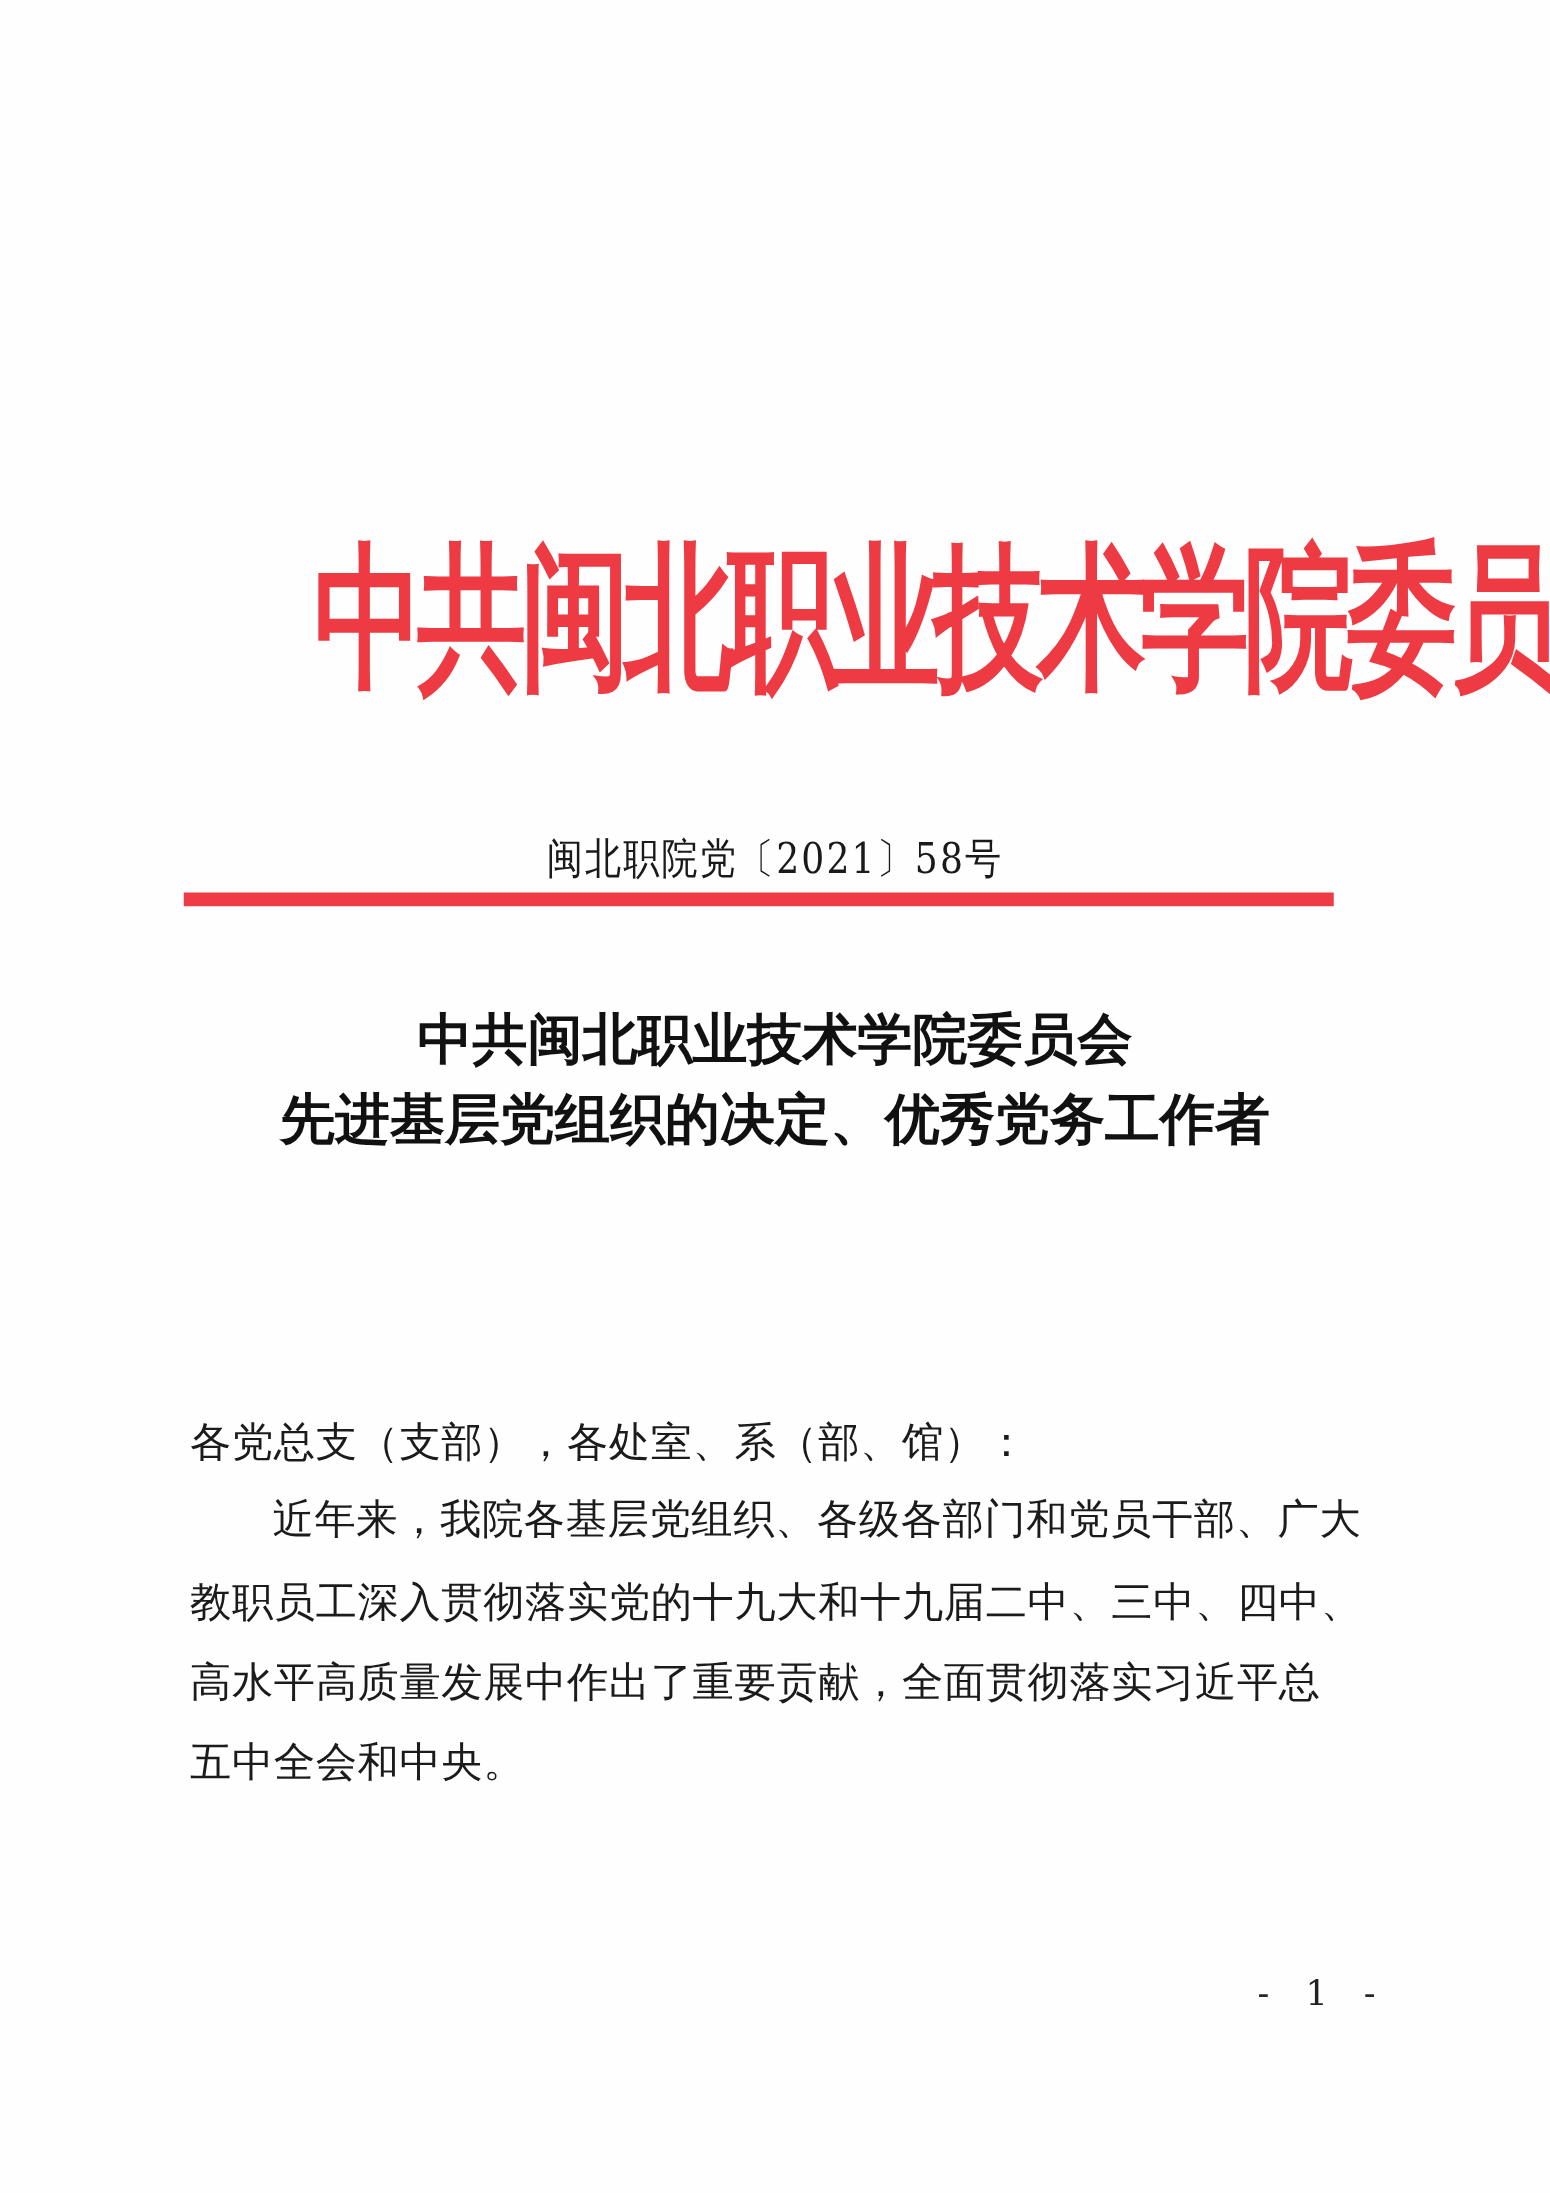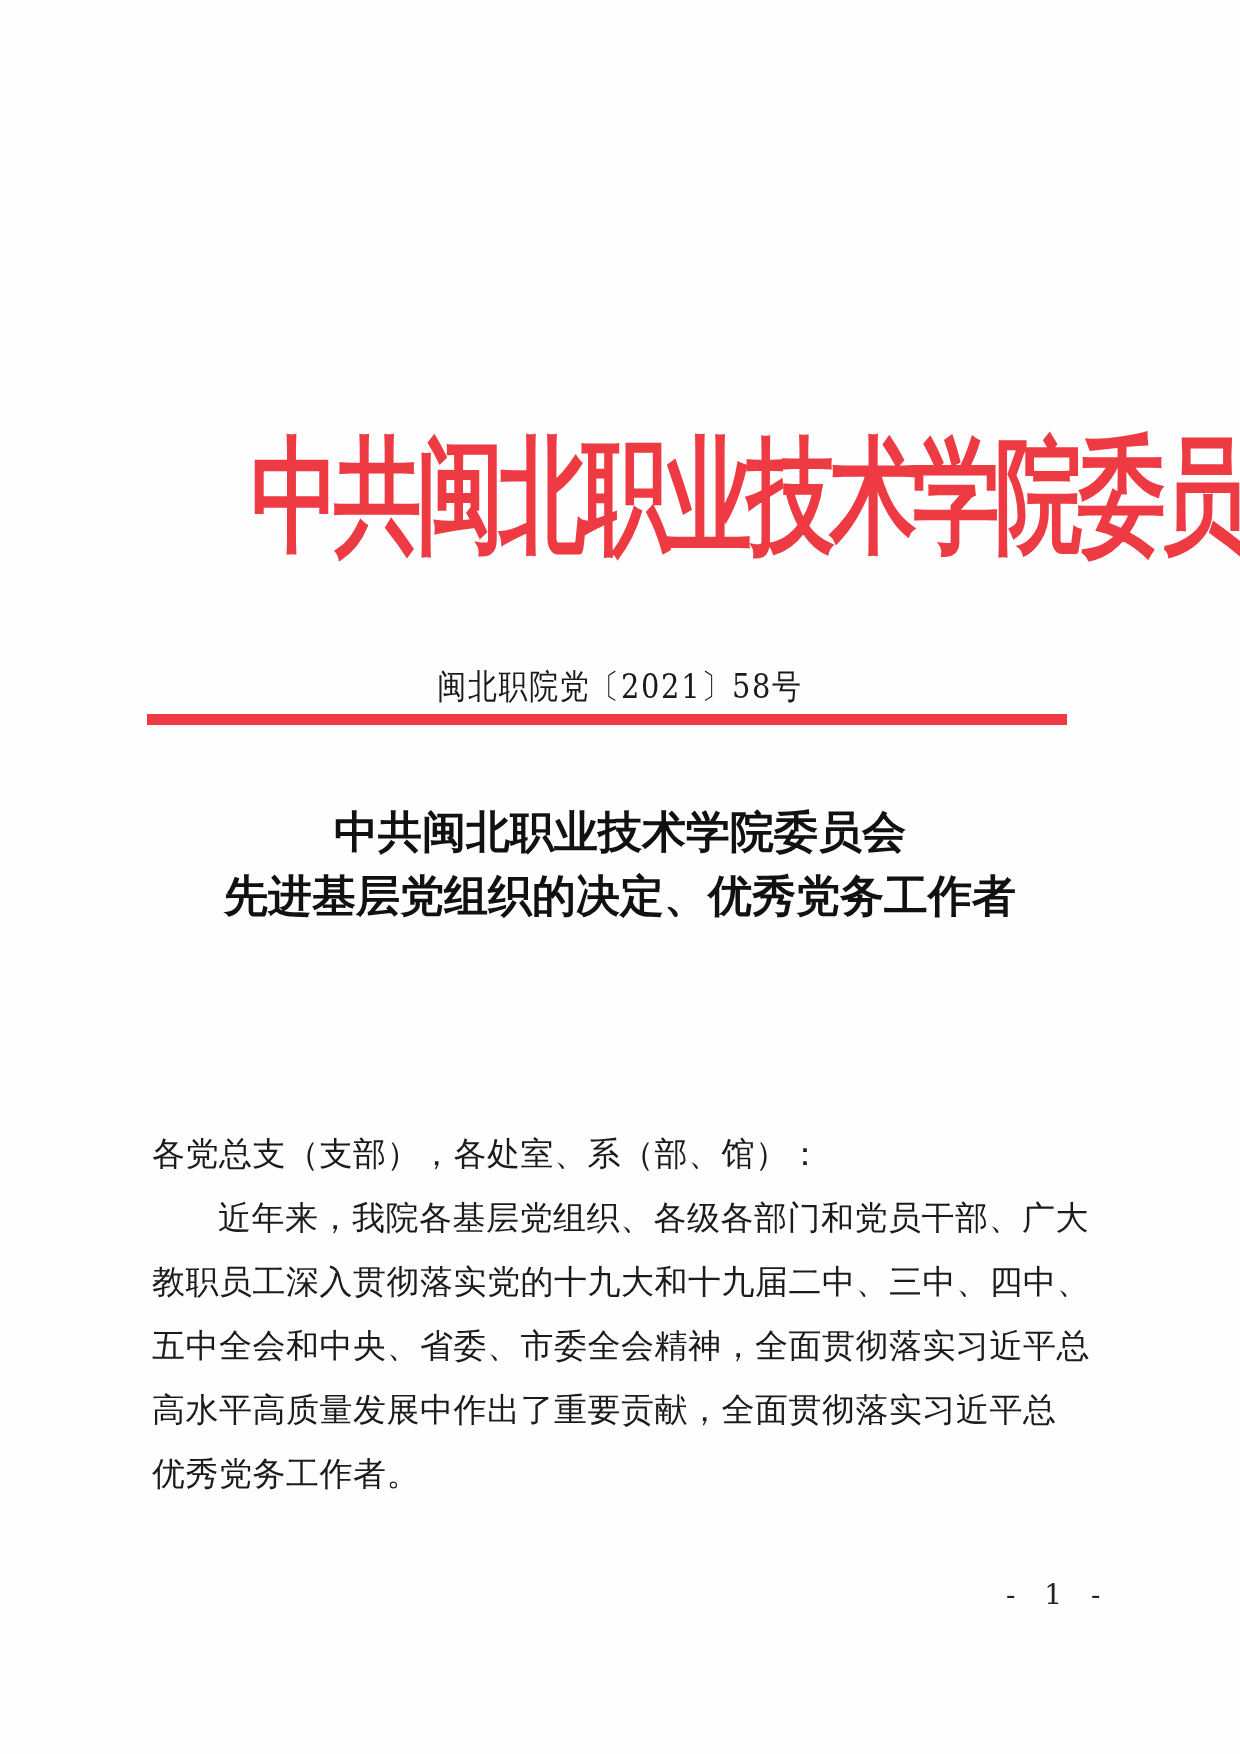--- a/index.html
+++ b/index.html
@@ -22,21 +22,21 @@
       font-family: "DejaVu Serif", serif; font-weight: bold; font-size: 44px; color: #111;
       line-height: 64px;
     }
     .title div { white-space: nowrap; }
     .body-text {
       position: absolute; left: 152px; top: 1122px; width: 930px;
       font-family: "DejaVu Sans", sans-serif; font-size: 33px; color: #1b1b1b;
       line-height: 64px; letter-spacing: 0.5px;
     }
     .body-text p { margin: 0; white-space: nowrap; }
-    .indent { padding-left: 66px; }
+    .indent { padding-left: 66px; font-family: Liberation Mono, monospace; }
     .page-num {
       position: absolute; left: 1006px; top: 1578px; font-family: "DejaVu Serif", serif;
       font-size: 28px; color: #222; letter-spacing: 10px;
     }
   </style>
 </head>
 <body>
 
 <div class="page">
   <div class="red-header">中共闽北职业技术学院委员会</div>
@@ -45,19 +45,18 @@
 
   <div class="title">
     <div>中共闽北职业技术学院委员会</div>
     <div>先进基层党组织的决定、优秀党务工作者</div>
   </div>
 
   <div class="body-text">
     <p>各党总支（支部），各处室、系（部、馆）：</p>
     <p class="indent">近年来，我院各基层党组织、各级各部门和党员干部、广大</p>
     <p>教职员工深入贯彻落实党的十九大和十九届二中、三中、四中、</p>
-    <p>五中全会和中央、省委、市委全会精神，全面贯彻落实习近平总</p>
     <p>高水平高质量发展中作出了重要贡献，全面贯彻落实习近平总</p>
-    <p>优秀党务工作者。</p>
+    <p>五中全会和中央。</p>
   </div>
 
   <div class="page-num">- 1 -</div>
 </div>
 
 </body></html>

